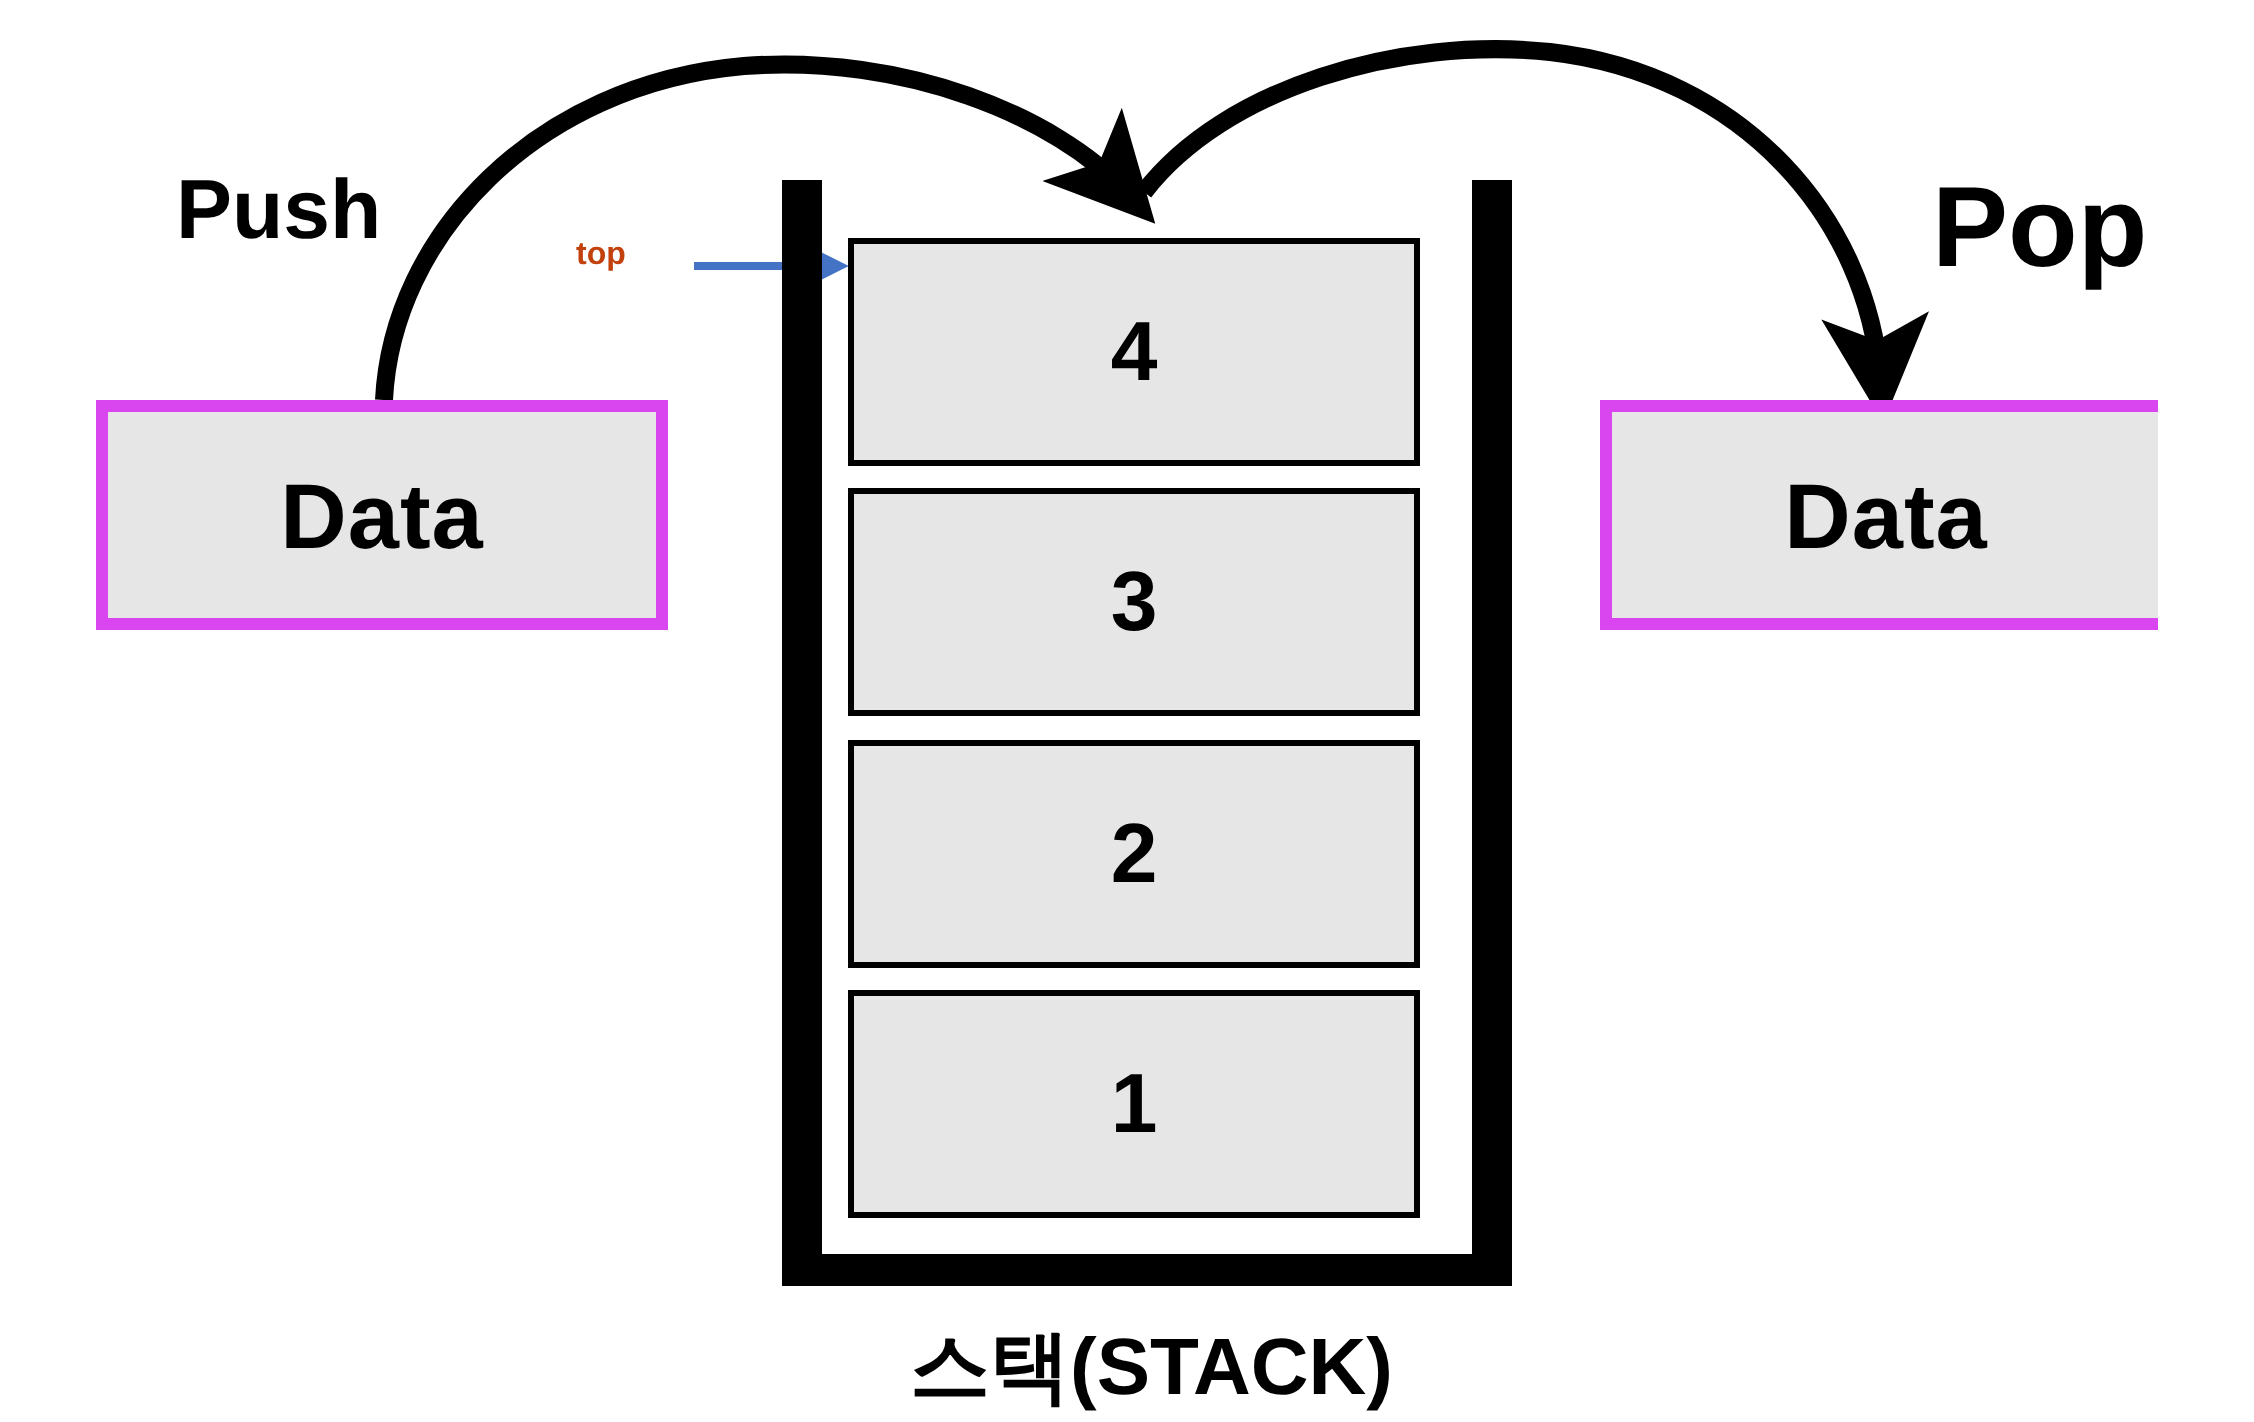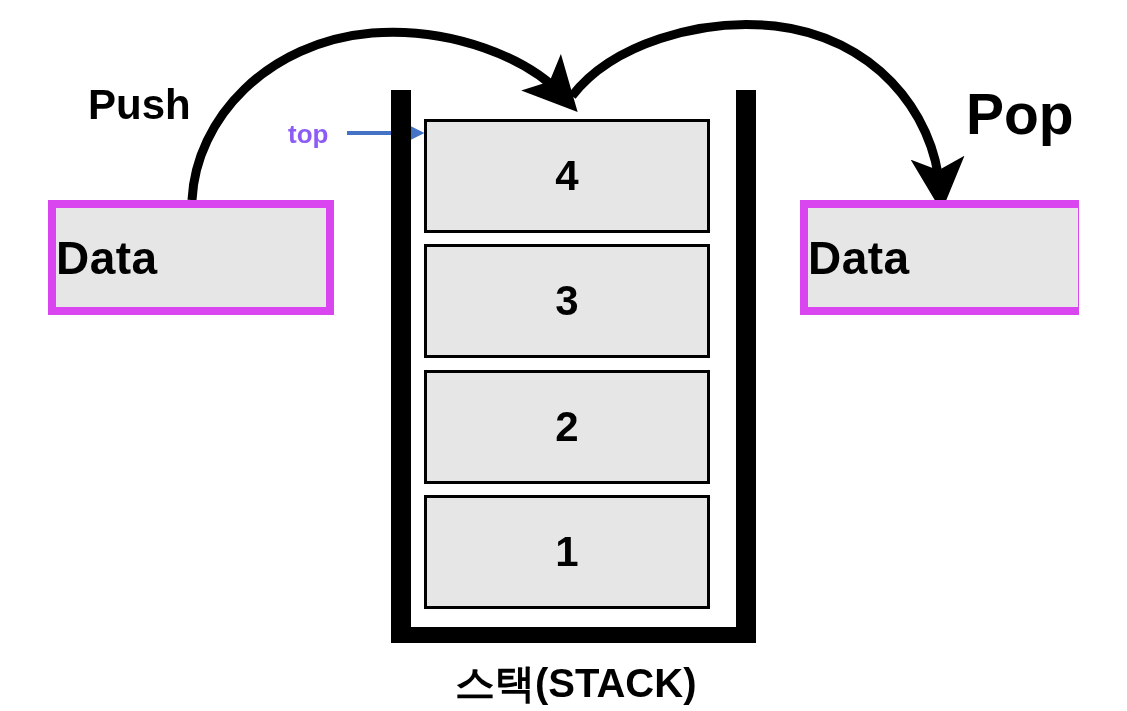--- a/index.html
+++ b/index.html
@@ -15,24 +15,25 @@
     width: 1079px;
     height: 711px;
     background: #ffffff;
     overflow: hidden;
   }
 
   
   .data-box {
     position: absolute;
     background: #E7E6E6;
-    border: 8px solid #d946ef;
+    border: 6px solid #d946ef;
     box-sizing: border-box;
     display: flex;
     align-items: center;
+    justify-content: center;
   }
   .data-box .box-label {
     font-size: 46px;
     font-weight: bold;
     color: #000000;
     letter-spacing: 0.5px;
   }
 
   #data-box-push { left: 48px;  top: 200px; width: 286px; height: 115px; }
   #data-box-pop  { left: 800px; top: 200px; width: 286px; height: 115px; }
@@ -76,22 +77,22 @@
   .label {
     position: absolute;
     font-weight: bold;
     color: #000000;
     white-space: nowrap;
   }
   #label-push { left: 88px;  top: 81px; font-size: 42px; }
   #label-pop  { left: 966px; top: 81px; font-size: 57px; }
   #label-top {
     left: 288px; top: 119px;
-    font-size: 26px;
-    color: #8b5cf6;
+    font-size: 16px;
+    color: #c2410c;
   }
   #label-caption {
     left: 455px; top: 656px;
     font-size: 40px;
     color: #000000;
   }
 
   
   #arrows {
     position: absolute;

